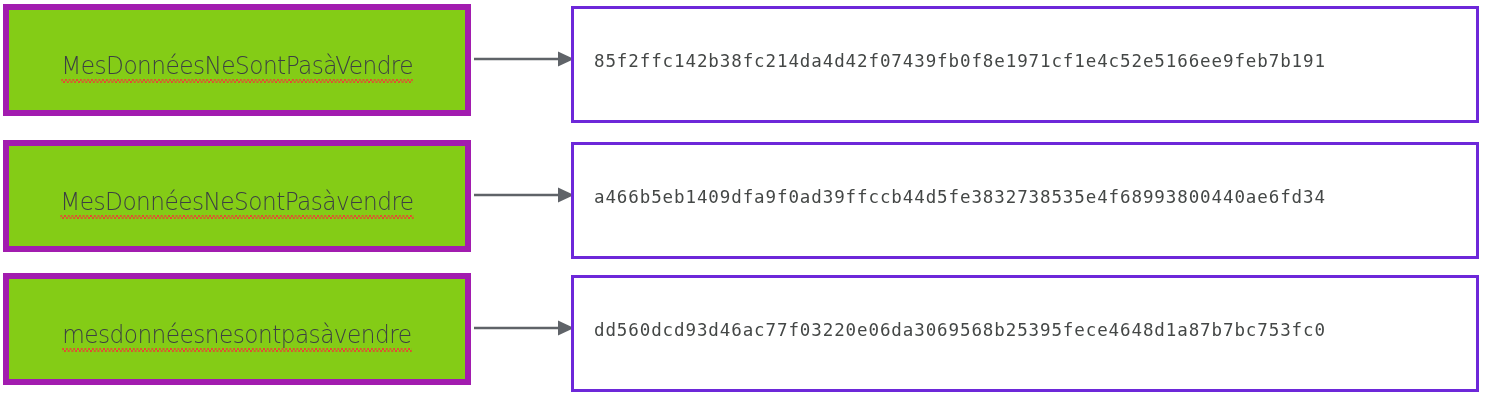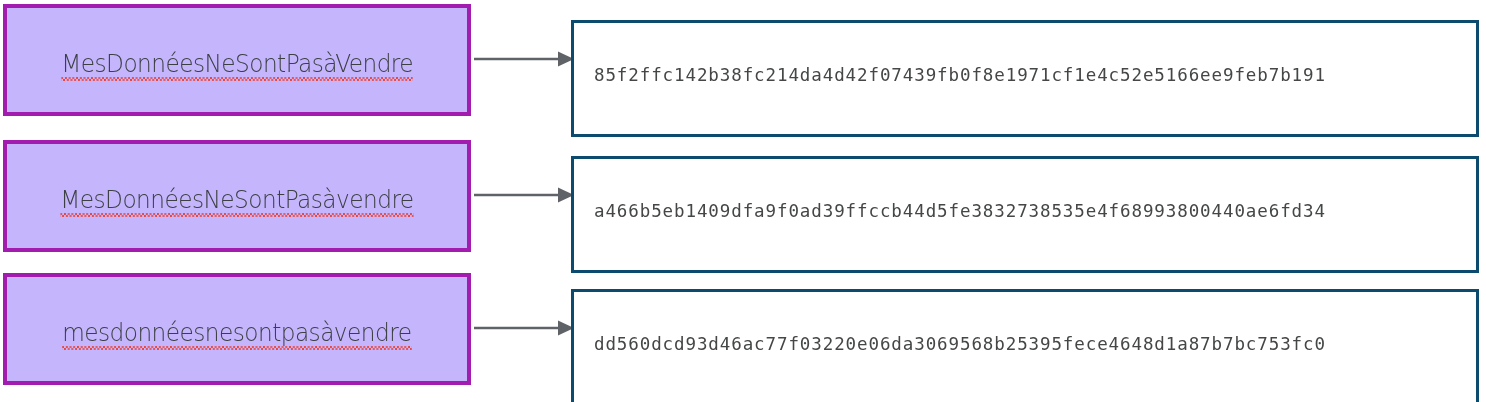--- a/index.html
+++ b/index.html
@@ -29,23 +29,23 @@
   .row-1 { top: 136px; }
   .row-2 { top: 269px; }
 
   
   .input-box {
     position: absolute;
     left: 3px;
     top: 4px;
     width: 468px;
     height: 112px;
-    border: 4px solid #a21caf;
+    border: 6px solid #a21caf;
     box-sizing: border-box;
-    background: #c4b5fd;
+    background: #84cc16;
   }
   .input-text-wrap {
     position: absolute;
     left: 0;
     right: 0;
     top: 36px;
     height: 44px;
     display: flex;
     align-items: center;
     justify-content: center;
@@ -88,24 +88,24 @@
     top: 46px;
     width: 100px;
     height: 26px;
   }
   .arrow svg { display: block; }
 
   
   .hash-box {
     position: absolute;
     left: 571px;
-    top: 20px;
+    top: 6px;
     width: 908px;
     height: 117px;
-    border: 3px solid #0c4a6e;
+    border: 3px solid #6d28d9;
     box-sizing: border-box;
     background: #ffffff;
     padding-left: 12px;
   }
   .hash-text {
     position: absolute;
     left: 20px;
     top: 44px;
     font-family: "DejaVu Sans Mono", "Liberation Mono", monospace;
     font-size: 17.5px;

